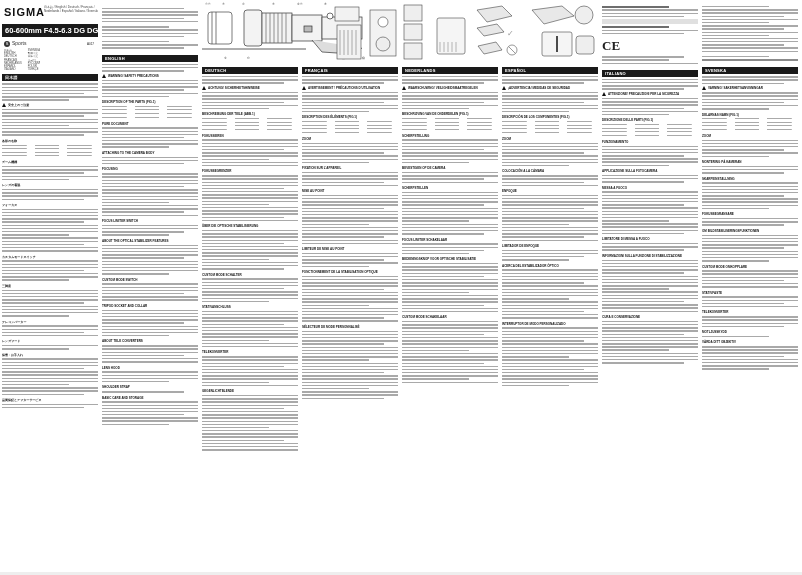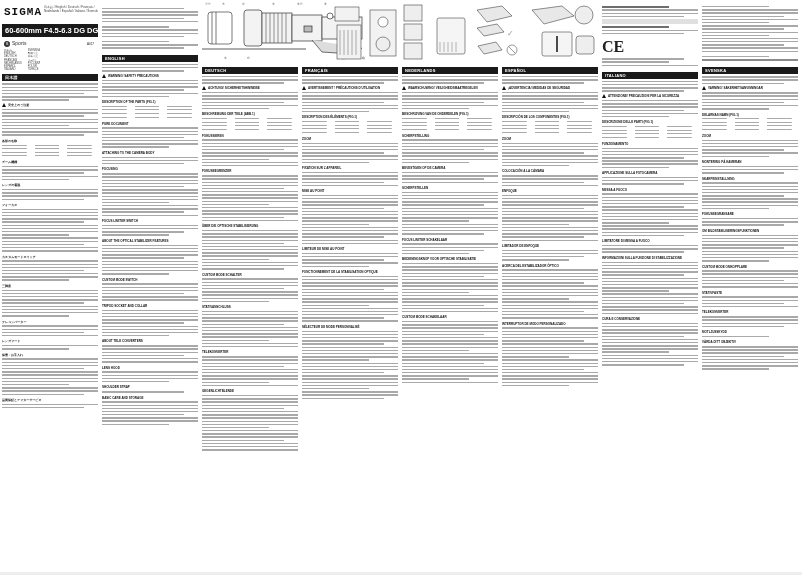--- a/index.html
+++ b/index.html
@@ -1,39 +1,39 @@
 <!DOCTYPE html>
 <html><head>
 <meta charset="utf-8">
 <style>
   html,body{margin:0;padding:0;background:#fff;}
   body{width:802px;height:575px;overflow:hidden;font-family:"Liberation Sans",sans-serif;color:#222;position:relative;}
   .sheet{position:absolute;left:0;top:0;width:802px;height:575px;}
   .col{position:absolute;top:0;width:96px;height:575px;overflow:hidden;}
   .c0{left:2px}.c1{left:102px}.c2{left:202px}.c3{left:302px}.c4{left:402px}.c5{left:502px}.c6{left:602px}.c7{left:702px}
-  .brand{font-family:Liberation Mono, monospace;font-weight:bold;font-size:11px;letter-spacing:1px;color:#111;margin:6px 0 0 2px;}
+  .brand{font-family:Liberation Sans, sans-serif;font-weight:bold;font-size:11px;letter-spacing:1px;color:#111;margin:6px 0 0 2px;}
   .langline{position:absolute;left:42px;top:5px;font-size:3px;color:#444;width:55px;line-height:4px;}
   .titlebar{background:#1a1a1a;color:#fff;font-weight:bold;font-size:7.5px;padding:2px 3px;margin-top:6px;width:92px;white-space:nowrap;}
   .sport{font-size:5px;margin:3px 0 0 2px;color:#333;}
   .sport .dot{display:inline-block;width:6px;height:6px;border-radius:50%;background:#333;color:#fff;font-size:4px;text-align:center;line-height:6px;margin-right:2px;}
   .pg{position:absolute;right:4px;top:36px;font-size:3px;}
   .speccols{display:flex;gap:6px;margin:2px 0 0 2px;}
   .speccols div{font-size:2.6px;line-height:3.2px;color:#444;white-space:pre;}
   .hdr{background:#1a1a1a;color:#fff;font-weight:bold;font-size:4px;padding:1px 3px;margin:3px 0 2px 0;letter-spacing:.3px;}
   .sub{font-weight:bold;font-size:3px;margin:3px 0 1px 0;color:#111;text-transform:uppercase;}
   .warn{font-weight:bold;font-size:3px;margin:2px 0;color:#111;}
   .warn .tri{display:inline-block;width:0;height:0;border-left:2px solid transparent;border-right:2px solid transparent;border-bottom:4px solid #111;margin-right:2px;vertical-align:middle;}
   .txt{font-size:2.4px;line-height:3.2px;color:#555;text-align:justify;}
   .line{height:1.4px;background:#9a9a9a;margin:1.8px 0;opacity:.85;}
   .line.s{width:70%}.line.m{width:85%}
   .parts{display:grid;grid-template-columns:1fr 1fr 1fr;gap:1px 2px;font-size:2.4px;color:#555;}
   .parts div{height:2.6px;background:linear-gradient(#aaa,#aaa) no-repeat 0 50%/80% 1.2px;}
   .diagram{position:absolute;top:0;height:63px;}
   .note{font-size:2.6px;color:#444;line-height:3.2px;}
-  .ce{font-size:16px;font-weight:bold;color:#222;margin:4px 0 2px 0;font-family:"Liberation Serif",serif;}
+  .ce{font-size:13px;font-weight:bold;color:#222;margin:4px 0 2px 0;font-family:"Liberation Serif",serif;}
   .greyband{background:#e0e0e0;height:5px;margin:2px 0;}
   .footerbar{position:absolute;left:0;top:572px;width:802px;height:3px;background:#eee;}
 </style>
 </head>
 <body>
 
 <div class="sheet">
 
   <div class="col c0">
     <div class="brand">SIGMA</div>

